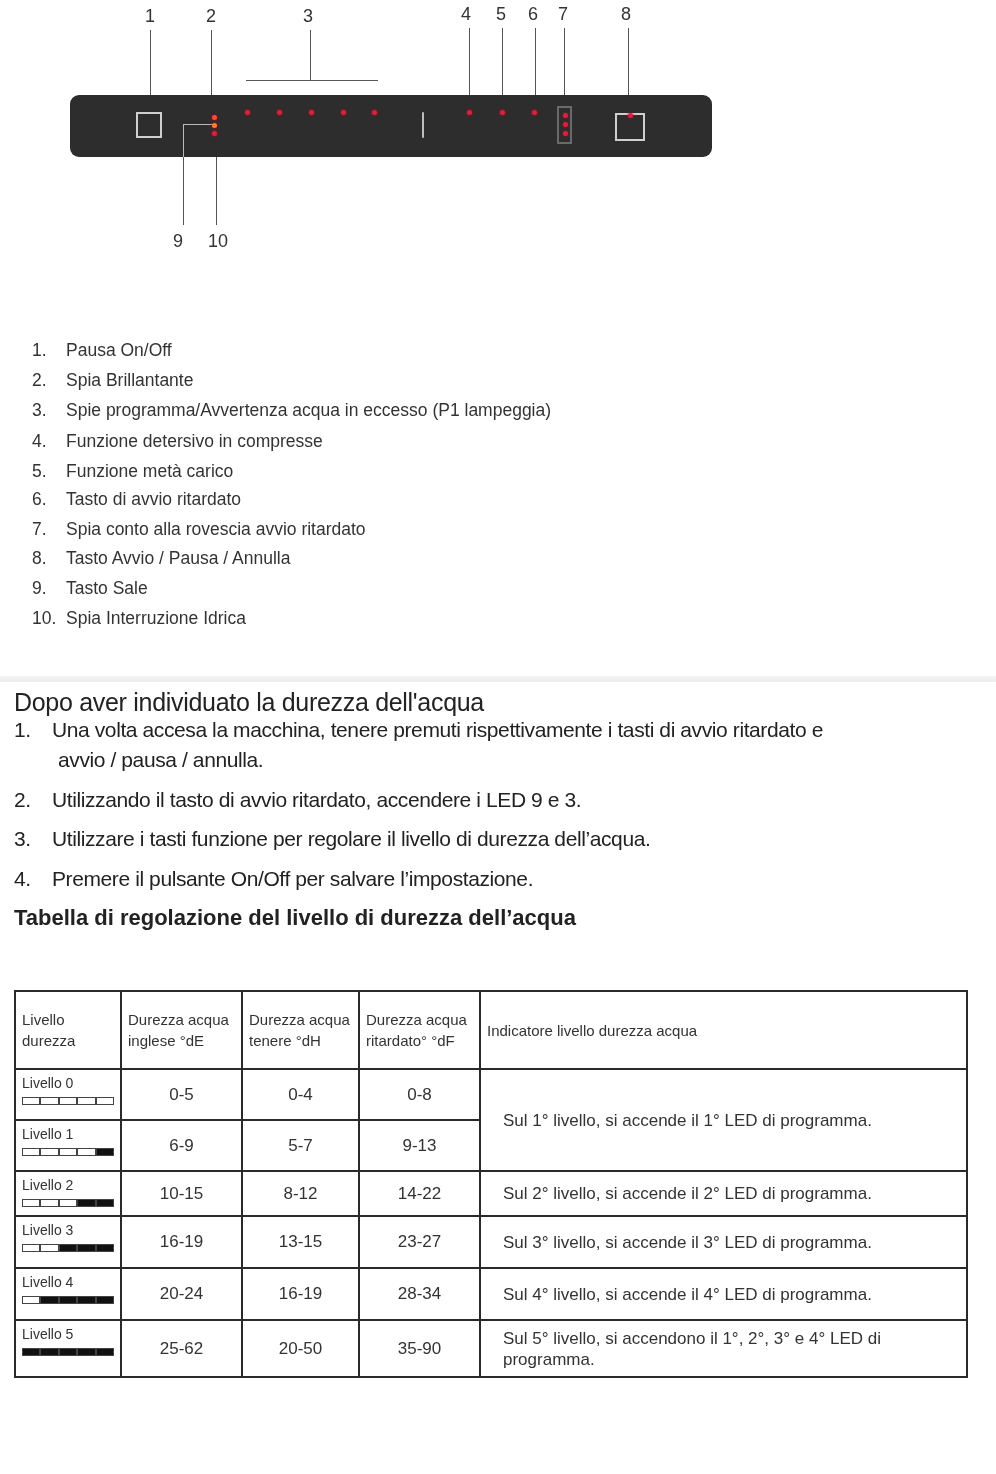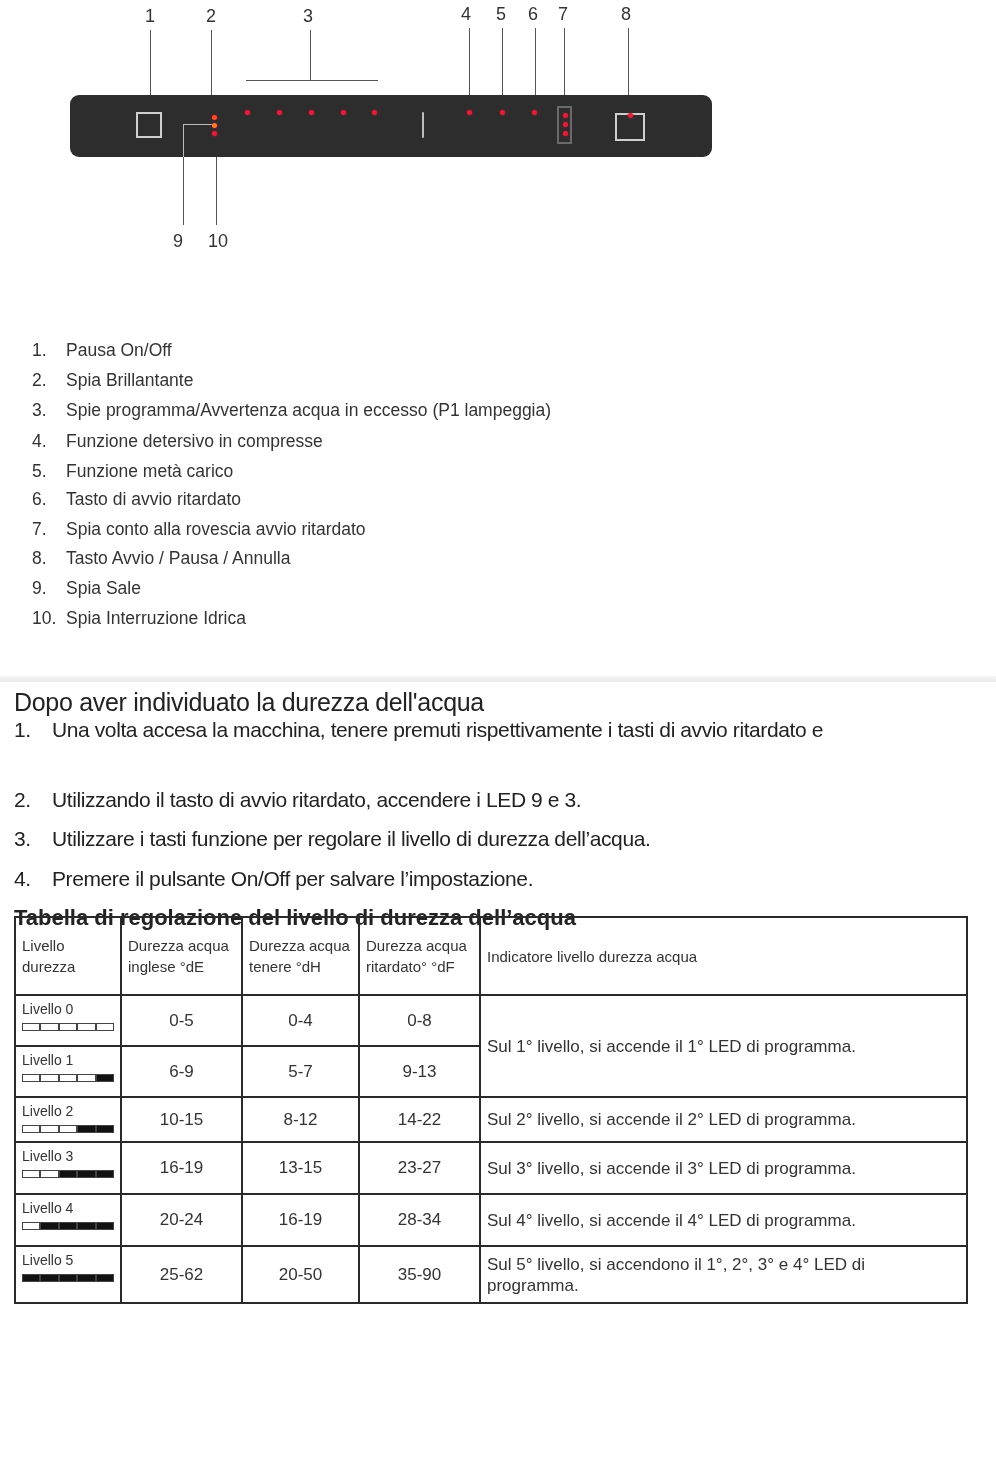--- a/index.html
+++ b/index.html
@@ -28,27 +28,27 @@
                  background: linear-gradient(#f4f4f4, #ebebeb); }
 
     
     #instr-intro { position: absolute; left: 14px; top: 688px; font-size: 25px; color: #222; letter-spacing: -0.3px; }
     .step { position: absolute; left: 14px; font-size: 21px; color: #222; letter-spacing: -0.4px; }
     .step .n { display: inline-block; width: 38px; }
     .step .cont { display: block; padding-left: 44px; margin-top: 6px; }
     #table-title { position: absolute; left: 14px; top: 905px; font-size: 22px; font-weight: bold; color: #222; }
 
     
-    #hardness-table { position: absolute; left: 14px; top: 916px; border-collapse: collapse;
+    #hardness-table { position: absolute; left: 14px; top: 990px; border-collapse: collapse;
                       font-size: 17px; color: #333; }
     #hardness-table td, #hardness-table th { border: 2px solid #2a2a2a; padding: 9px; font-weight: normal; }
     #hardness-table th { font-size: 15px; text-align: left; vertical-align: middle; padding: 0 6px; line-height: 21px; }
     #hardness-table td.num { text-align: center; }
     #hardness-table td.lvl { padding: 2px 6px 0 6px; vertical-align: top; }
-    #hardness-table td.ind { padding: 0 6px; line-height: 21px; }
+    #hardness-table td.ind { padding: 0 22px; line-height: 21px; }
     .lvl-name { display: block; font-size: 14px; line-height: 22px; }
     .bar { display: flex; gap: 0; margin-top: 3px; height: 8px; width: 92px; }
     .seg { flex: 1; border: 1px solid #444; box-sizing: border-box; background: #fff; }
     .seg.on { background: #111; }
   </style>
 </head>
 <body>
 
 <div id="diagram">
 
@@ -109,29 +109,30 @@
 
 <ol id="legend">
   <li style="top:0px"><span class="n">1.</span><span>Pausa On/Off</span></li>
   <li style="top:30px"><span class="n">2.</span><span>Spia Brillantante</span></li>
   <li style="top:60px"><span class="n">3.</span><span>Spie programma/Avvertenza acqua in eccesso (P1 lampeggia)</span></li>
   <li style="top:91px"><span class="n">4.</span><span>Funzione detersivo in compresse</span></li>
   <li style="top:121px"><span class="n">5.</span><span>Funzione metà carico</span></li>
   <li style="top:149px"><span class="n">6.</span><span>Tasto di avvio ritardato</span></li>
   <li style="top:179px"><span class="n">7.</span><span>Spia conto alla rovescia avvio ritardato</span></li>
   <li style="top:208px"><span class="n">8.</span><span>Tasto Avvio / Pausa / Annulla</span></li>
-  <li style="top:238px"><span class="n">9.</span><span>Spia Sale</span></li>
+  <li style="top:238px"><span class="n">9.</span><span>Tasto Sale</span></li>
   <li style="top:268px"><span class="n">10.</span><span>Spia Interruzione Idrica</span></li>
 </ol>
 
 <div id="separator"></div>
 
 <div id="instr-intro">Dopo aver individuato la durezza dell'acqua</div>
 <div class="step" style="top:718px">
   <span class="n">1.</span><span>Una volta accesa la macchina, tenere premuti rispettivamente i tasti di avvio ritardato e</span>
+  <span class="cont">avvio / pausa / annulla.</span>
 </div>
 <div class="step" style="top:788px">
   <span class="n">2.</span><span>Utilizzando il tasto di avvio ritardato, accendere i LED 9 e 3.</span>
 </div>
 <div class="step" style="top:827px">
   <span class="n">3.</span><span>Utilizzare i tasti funzione per regolare il livello di durezza dell’acqua.</span>
 </div>
 <div class="step" style="top:867px">
   <span class="n">4.</span><span>Premere il pulsante On/Off per salvare l’impostazione.</span>
 </div>

